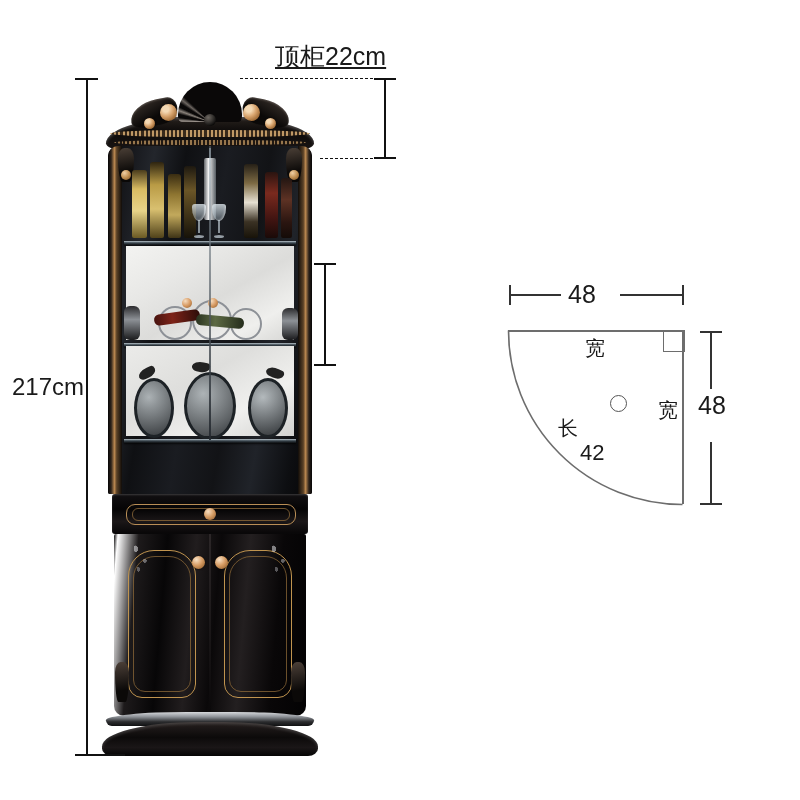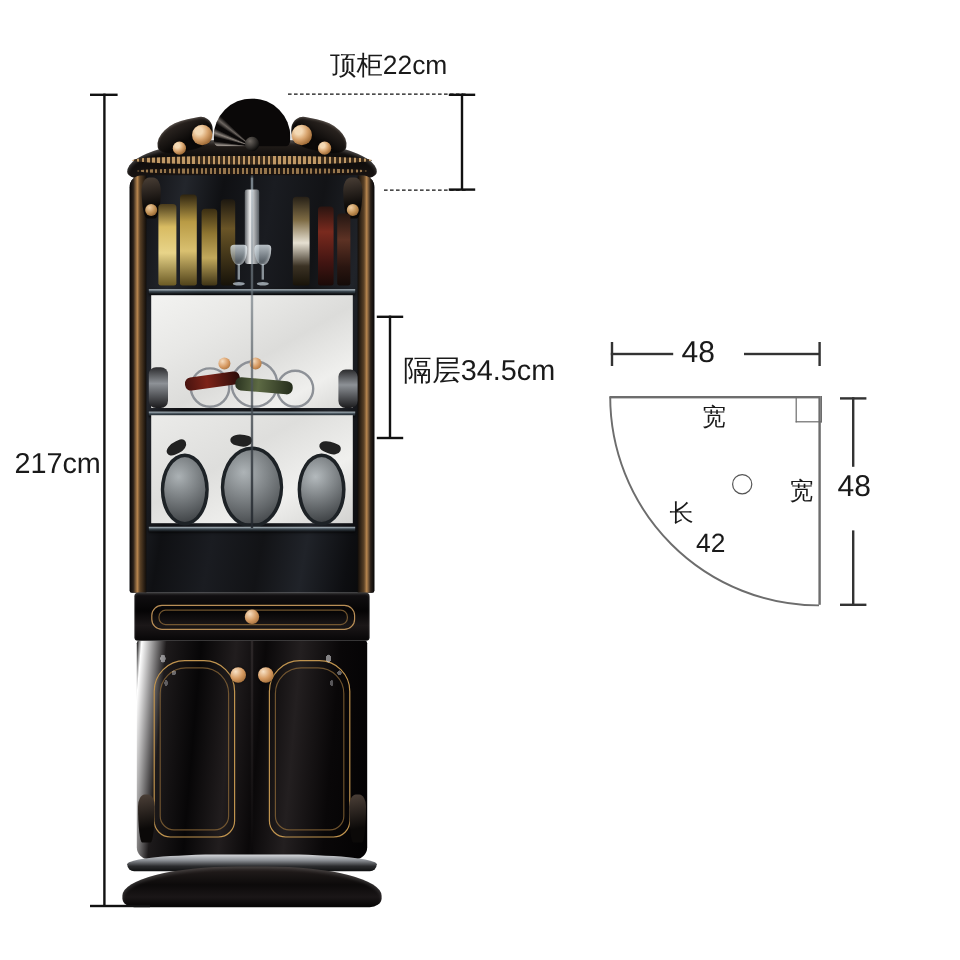--- a/index.html
+++ b/index.html
@@ -365,31 +365,30 @@
 
     <div class="plinth"></div>
     <div class="base"></div>
   </div>
 
   <div class="tickh" style="left:75px;top:78px;width:23px;"></div>
   <div class="dimv" style="left:86px;top:78px;height:677px;"></div>
   <div class="tickh" style="left:75px;top:754px;width:50px;"></div>
   <div class="abs lbl" style="left:12px;top:375px;font-size:24px;">217cm</div>
 
-  <div class="abs lbl" style="left:275px;top:44px;font-size:22px;">顶柜22cm</div>
+  <div class="abs lbl" style="left:275px;top:44px;font-size:25px;text-decoration:underline;">顶柜22cm</div>
   <div class="dashh" style="left:240px;top:78px;width:148px;"></div>
   <div class="dashh" style="left:320px;top:158px;width:68px;"></div>
   <div class="tickh" style="left:374px;top:78px;width:22px;"></div>
   <div class="dimv" style="left:384px;top:78px;height:80px;"></div>
   <div class="tickh" style="left:374px;top:157px;width:22px;"></div>
 
   <div class="tickh" style="left:314px;top:263px;width:22px;"></div>
   <div class="dimv" style="left:324px;top:263px;height:102px;"></div>
   <div class="tickh" style="left:314px;top:364px;width:22px;"></div>
-  <div class="abs lbl" style="left:336px;top:298px;font-size:24px;">隔层34.5cm</div>
 
   <div class="abs" style="left:480px;top:270px;width:300px;height:250px;">
 
     <div class="gv" style="left:29px;top:15px;height:20px;background:#333;"></div>
     <div class="gh" style="left:29px;top:24px;width:52px;background:#333;"></div>
     <div class="gh" style="left:140px;top:24px;width:63px;background:#333;"></div>
     <div class="gv" style="left:202px;top:15px;height:20px;background:#333;"></div>
     <div class="abs lbl" style="left:88px;top:12px;font-size:25px;">48</div>
 
     <div class="gh" style="left:28px;top:60px;width:175px;"></div>

